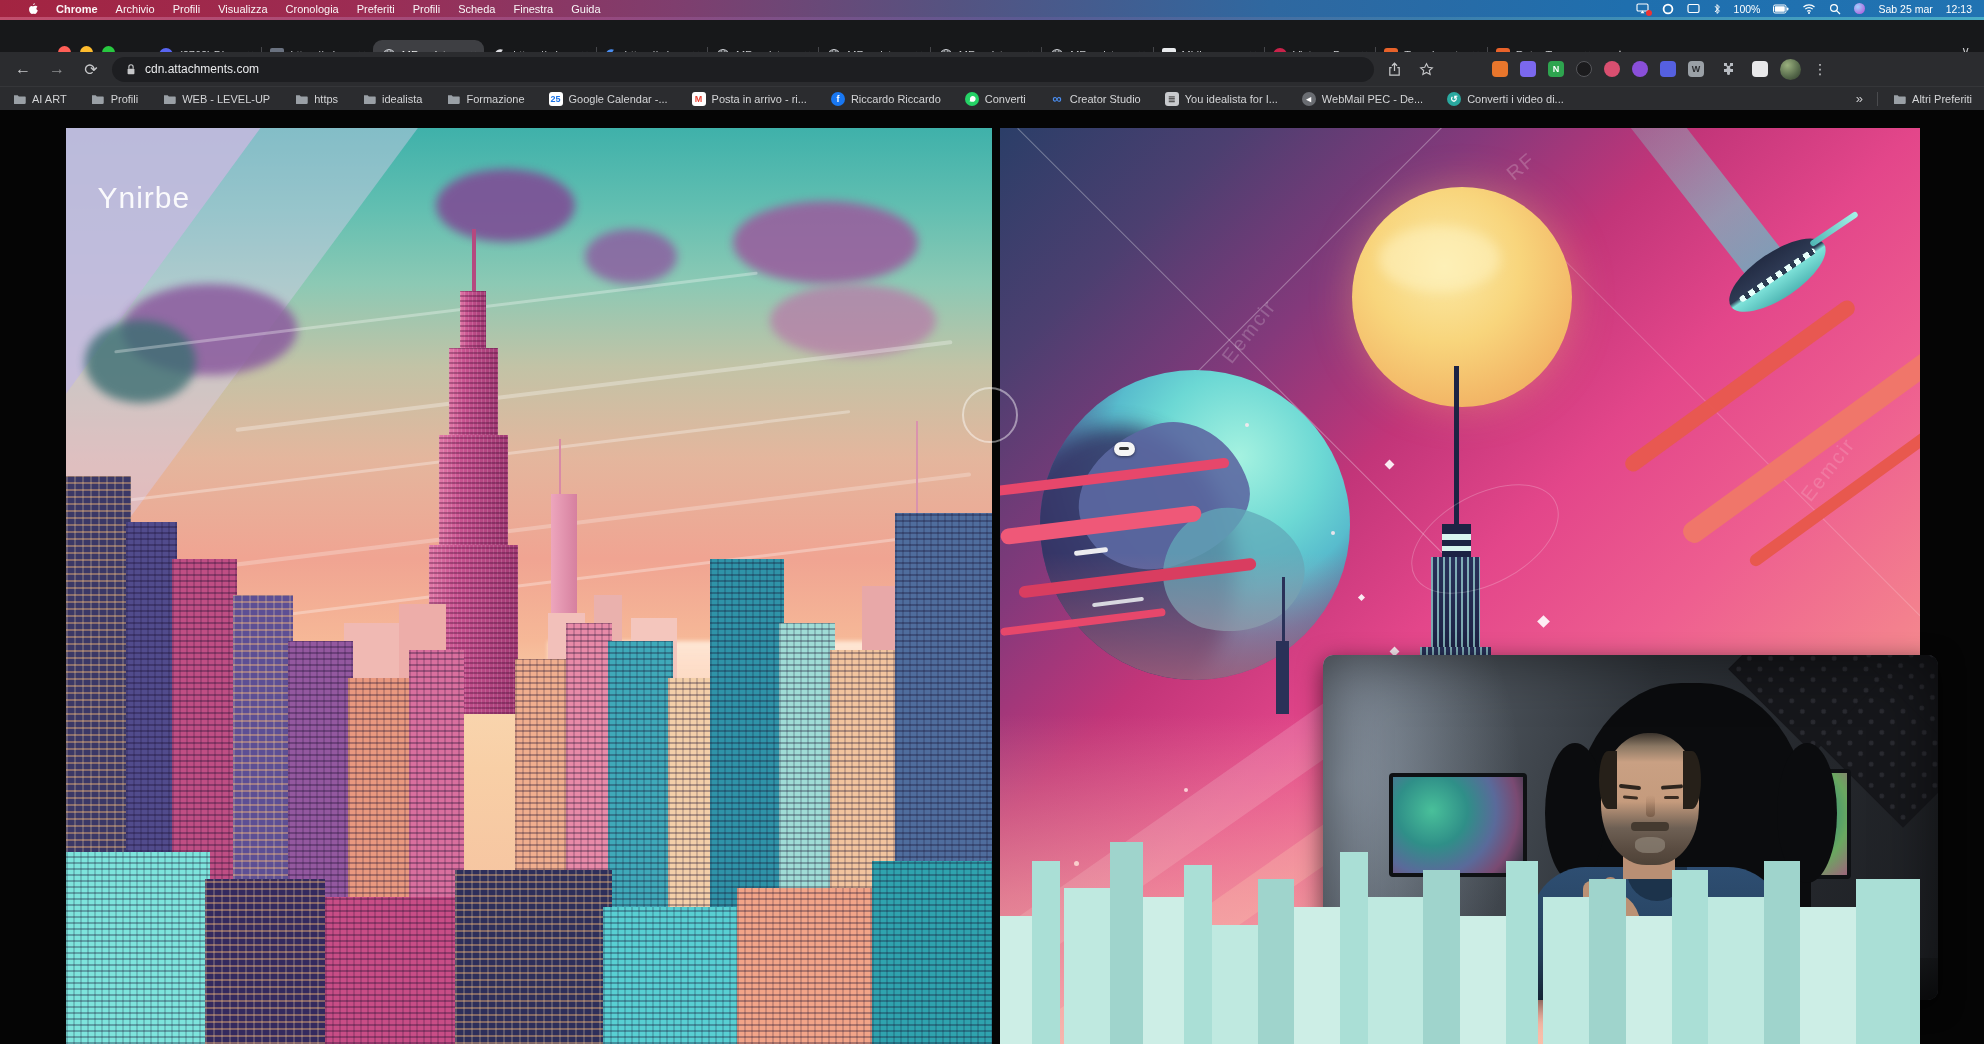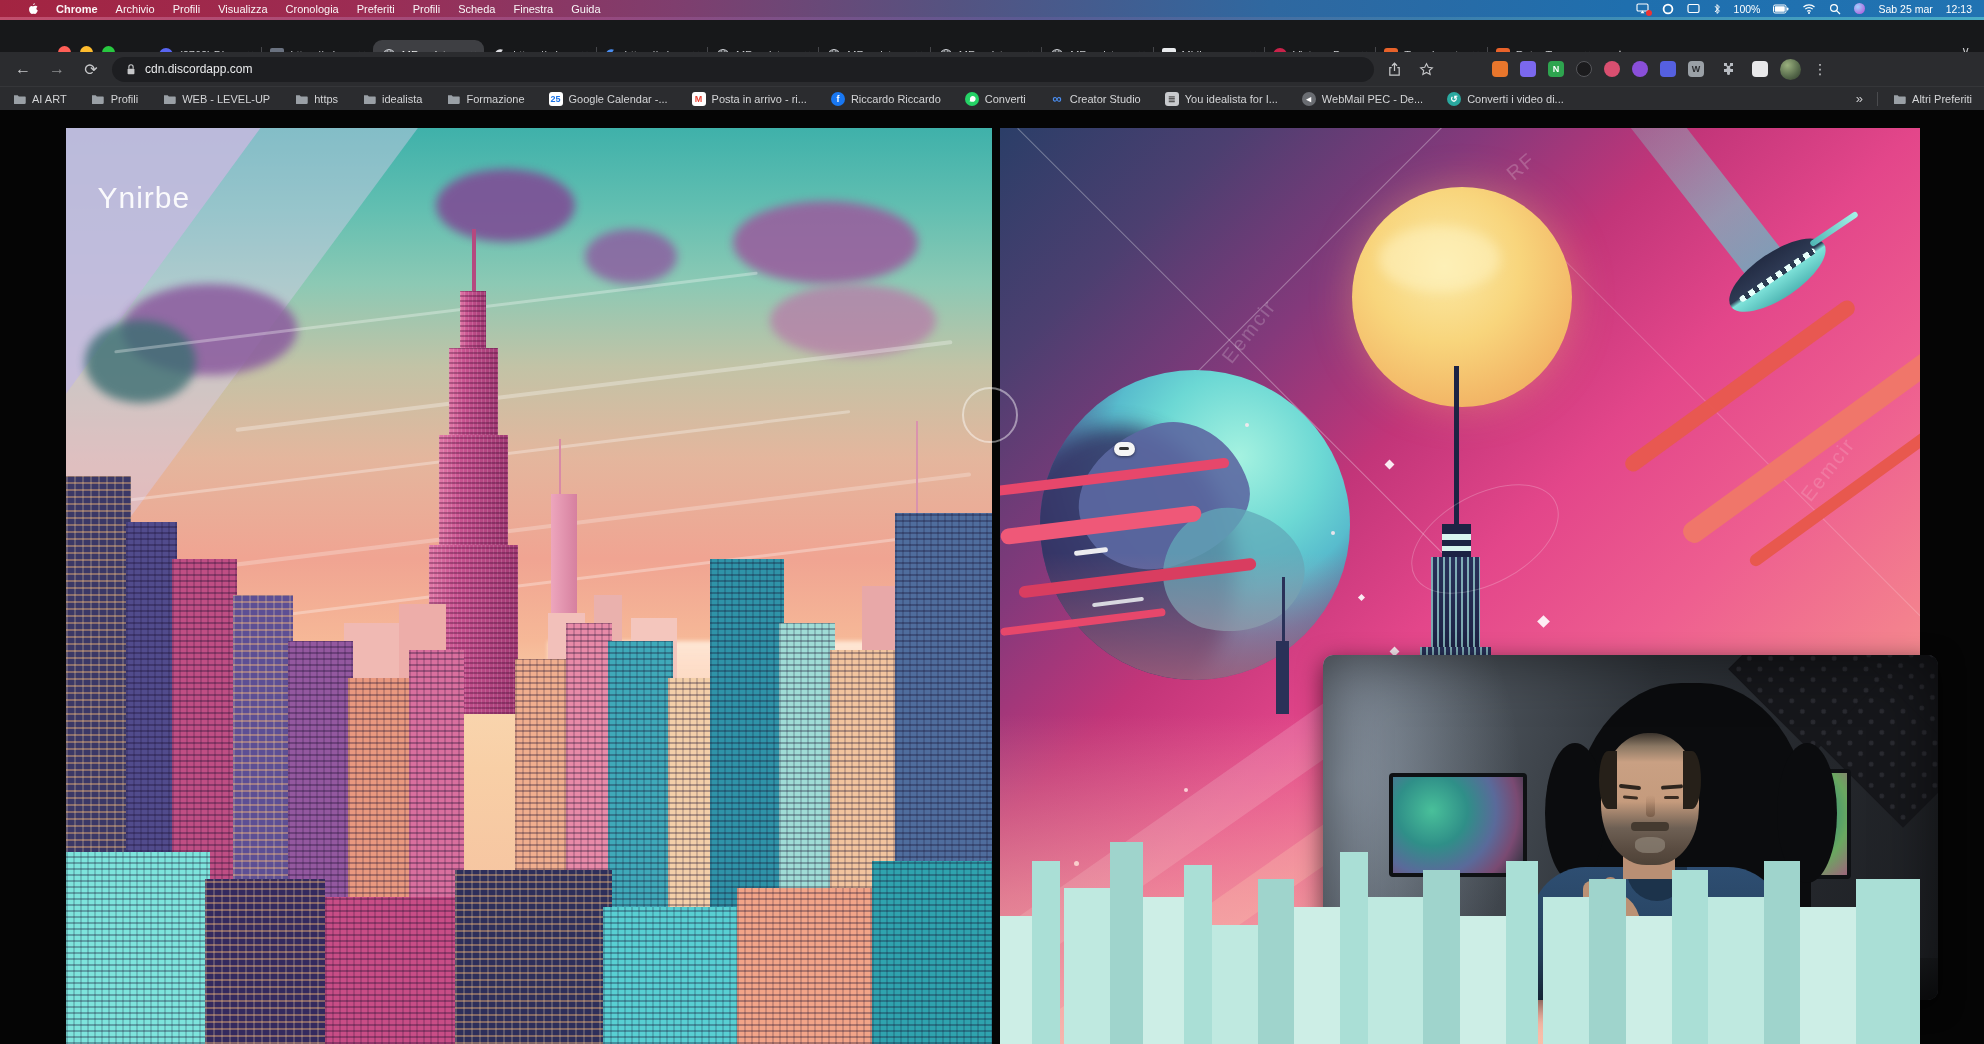--- a/index.html
+++ b/index.html
@@ -374,21 +374,21 @@
     <div class="nav-btn">←</div>
     <div class="nav-btn" style="color:#8e8f92;">→</div>
     <div class="nav-btn">⟳</div>
     <div id="urlpill">
       <span class="tb-ico" style="width:14px;">
         <svg width="12" height="13" viewBox="0 0 14 15">
             <rect x="3" y="6.5" width="8" height="6.5" rx="1" fill="#c6c7c9"></rect>
             <path d="M4.5 6.5V4.5a2.5 2.5 0 0 1 5 0v2" fill="none" stroke="#c6c7c9" stroke-width="1.3"></path>
           </svg>
       </span>
-      <span class="domain">cdn.discordapp.com</span>
+      <span class="domain">cdn.attachments.com</span>
     </div>
     <span class="tb-ico">
       <svg width="15" height="15" viewBox="0 0 16 16">
           <path d="M8 1.5v8M5.3 4L8 1.3 10.7 4" fill="none" stroke="#c6c7c9" stroke-width="1.3"></path>
           <path d="M5 6H3v8h10V6h-2" fill="none" stroke="#c6c7c9" stroke-width="1.3"></path>
         </svg>
     </span>
     <span class="tb-ico">
       <svg width="15" height="15" viewBox="0 0 16 16">
           <path d="M8 1.8l1.9 3.9 4.3.5-3.2 2.9.9 4.2L8 11.2l-3.9 2.1.9-4.2L1.8 6.2l4.3-.5z" fill="none" stroke="#c6c7c9" stroke-width="1.2"></path>

